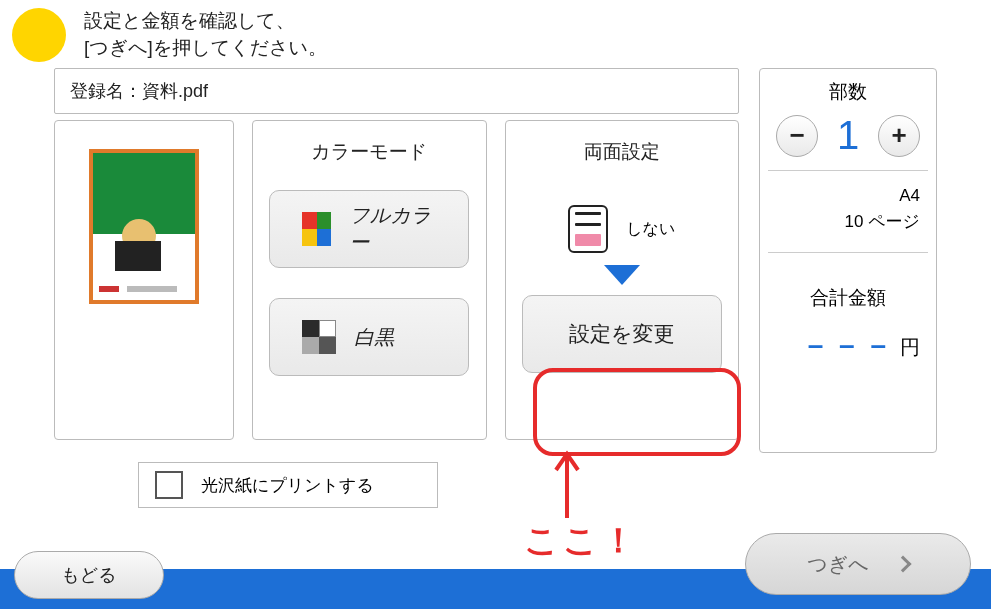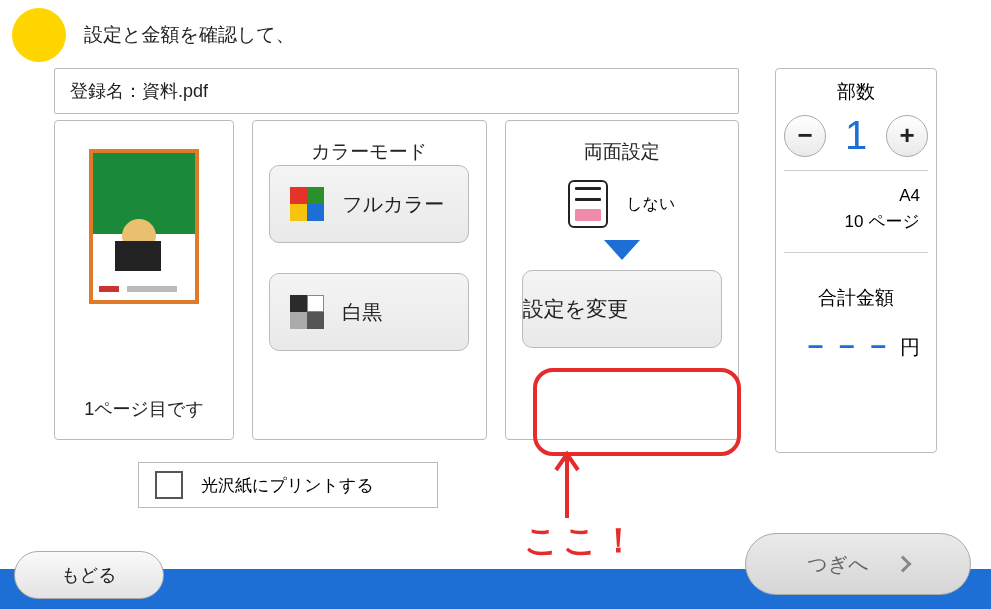--- a/index.html
+++ b/index.html
@@ -38,21 +38,20 @@
     flex: 1;
     display: flex;
     flex-direction: column;
     gap: 6px;
   }
   .right-col {
     width: 178px;
     display: flex;
     flex-direction: column;
     gap: 16px;
-    align-items: flex-end;
   }
   .filename-bar {
     border: 1px solid #bbb;
     padding: 10px 15px;
     font-size: 18px;
     color: #222;
     border-radius: 2px;
   }
   .panels-row {
     display: flex;
@@ -85,35 +84,37 @@
     color: #222;
     margin-top: 14px;
   }
   .color-panel {
     flex: 1;
     height: 320px;
   }
   .panel-title {
     font-size: 19px;
     color: #222;
+    margin-bottom: 25px;
   }
   .option-btn {
     width: 200px;
     height: 78px;
     border: 1px solid #bbb;
     border-radius: 10px;
     background: linear-gradient(#f4f4f4,#e9e9e9);
     display: flex;
     align-items: center;
     gap: 18px;
-    padding: 0 20px;
+    padding: 0 32px;
     font-size: 20px;
     color: #222;
     margin-bottom: 30px;
     cursor: pointer;
+    font-style: italic;
   }
   .fc-icon {
     width: 34px; height: 34px; position: relative;
     display: grid; grid-template-columns: 1fr 1fr; grid-template-rows: 1fr 1fr;
   }
   .fc-icon div:nth-child(1){background:#e63329;}
   .fc-icon div:nth-child(2){background:#2b8f2b;}
   .fc-icon div:nth-child(3){background:#f6c40f;}
   .fc-icon div:nth-child(4){background:#1d6fd6;}
   .bw-icon {
@@ -154,21 +155,21 @@
     margin: 12px auto 10px;
   }
   .change-btn {
     width: 200px;
     height: 78px;
     border: 1px solid #bbb;
     border-radius: 10px;
     background: linear-gradient(#f4f4f4,#e9e9e9);
     display: flex;
     align-items: center;
-    justify-content:flex-start;
+    justify-content:center;
     font-size: 21px;
     color: #222;
     cursor: pointer;
     position: relative;
   }
   .copies-panel {
     border:1px solid #bbb;
     border-radius:4px;
     padding: 10px 8px 14px;
     display:flex; flex-direction:column; align-items:center;
@@ -260,20 +261,21 @@
     letter-spacing:4px;
   }
 </style>
 </head>
 <body>
 
 <div class="header">
   <div class="yellow-dot"></div>
   <div class="header-text">
     <span>設定と金額を確認して、</span><br>
+    <span>[つぎへ]を押してください。</span>
   </div>
 </div>
 
 <div class="content">
   <div class="left-col">
     <div class="filename-bar">
       <span>登録名：</span><span>資料.pdf</span>
     </div>
 
     <div class="panels-row">
@@ -281,21 +283,20 @@
       <div class="panel preview-panel">
         <div class="preview-thumb">
 
           <div style="height:55%;background:#1a8a3a;"></div>
           <div style="height:20%;background:#fff;"></div>
           <div style="position:absolute;top:45%;left:28%;width:34px;height:34px;background:#e8c070;border-radius:50%;"></div>
           <div style="position:absolute;top:60%;left:22%;width:46px;height:30px;background:#222;"></div>
           <div style="position:absolute;bottom:8px;left:6px;width:20px;height:6px;background:#c33;"></div>
           <div style="position:absolute;bottom:8px;left:34px;width:50px;height:6px;background:#bbb;"></div>
         </div>
-        <div class="preview-caption">1ページ目です</div>
       </div>
 
       <div class="panel color-panel">
         <div class="panel-title">カラーモード</div>
         <div class="option-btn">
           <div class="fc-icon">
               <div></div>
               <div></div>
               <div></div>
               <div></div>

